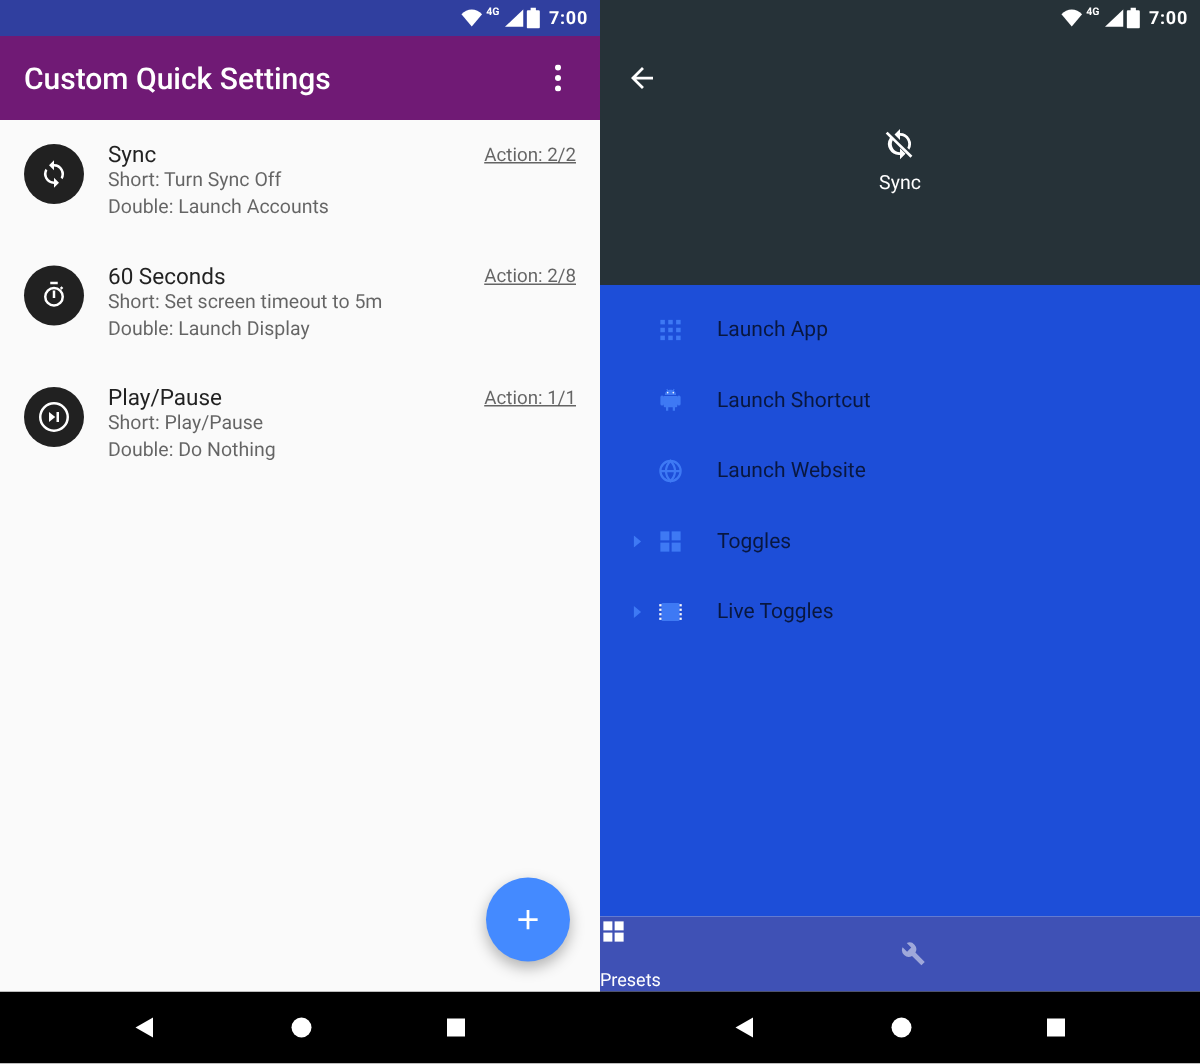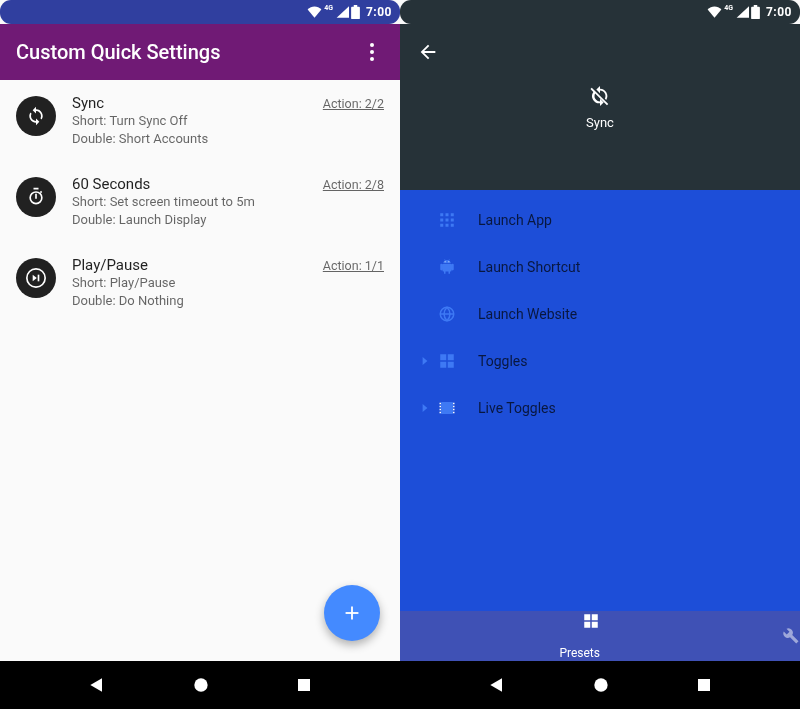--- a/index.html
+++ b/index.html
@@ -1,20 +1,20 @@
 <!DOCTYPE html>
 <html><head>
 <meta charset="utf-8">
 <style>
   * { box-sizing: border-box; margin: 0; padding: 0; }
   html, body { width: 800px; height: 709px; font-family: Roboto, "Helvetica Neue", Arial, sans-serif; background: #fff; overflow: hidden; }
   .screens { display: flex; width: 800px; height: 709px; }
   .screen { width: 400px; height: 709px; position: relative; background: #fafafa; display: flex; flex-direction: column; }
   
-  .statusbar { height: 24px; display:flex; align-items:center; justify-content:flex-end; padding: 0 8px; font-size: 12px; color: #fff; gap:2px;border-radius:11px; }
+  .statusbar { height: 24px; display:flex; align-items:center; justify-content:flex-end; padding: 0 8px; font-size: 12px; color: #fff; gap:2px; }
   .statusbar .clock { margin-left: 4px; font-weight: 700; letter-spacing: .5px; }
   .sb-icon { display:inline-flex; align-items:center; }
   .tiny4g { font-size: 7px; line-height: 7px; font-weight:700; margin-right:1px; transform: translateY(-4px); }
   
   .left .statusbar { background: #303f9f; }
   .left .appbar { background: #701a75; color: #fff; height: 56px; display:flex; align-items:center; padding: 0 12px 0 16px; }
   .left .appbar .title { font-size: 20px; font-weight: 500; flex:1; }
   .left .appbar .menu { width:32px; height:32px; display:flex; align-items:center; justify-content:center; }
   .left .content { flex:1; background:#fafafa; position:relative; }
   .row { display:flex; align-items:flex-start; padding: 14px 16px 14px 16px; }
@@ -32,21 +32,21 @@
   .right .back { position:absolute; left:12px; top:12px; width:32px; height:32px; display:flex; align-items:center; justify-content:center; }
   .right .tilepreview { flex:1; display:flex; flex-direction:column; align-items:center; justify-content:center; gap:8px; }
   .right .tilepreview .lbl { font-size:13px; }
   .right .list { flex:1; background:#1d4ed8; padding-top:6px; }
   .rrow { display:flex; align-items:center; height:47px; padding: 0 16px; }
   .rrow .chev { width:18px; display:flex; justify-content:center; }
   .rrow .ricn { width:26px; display:flex; justify-content:center; margin-right:18px; }
   .rrow.noexp .chev { visibility:hidden; }
   .rrow .rlabel { font-size:14px; color: rgba(0,0,0,0.7); }
   .bottombar { height:50px; background:#3f51b5; display:flex; }
-  .btab { flex:1; display:flex; flex-direction:column; align-items:flex-end; justify-content:center; color:#fff; font-size:12px; gap:16px; }
+  .btab { flex:1; display:flex; flex-direction:column; align-items:flex-start; justify-content:center; color:#fff; font-size:12px; gap:16px; }
   .btab.dim { opacity:0.5; }
   .btab .blabel { font-size:12px; }
   svg { display:block; }
 </style>
 </head>
 <body>
 
 <div class="screens">
 
   <div class="screen left">
@@ -85,21 +85,21 @@
 
       <div class="row">
         <div class="icn">
           <svg width="20" height="20" viewBox="0 0 24 24" fill="#fff">
               <path d="M12 4V1L8 5l4 4V6a6 6 0 0 1 6 6c0 1-.25 1.97-.7 2.8l1.46 1.46A8 8 0 0 0 12 4zm0 14a6 6 0 0 1-6-6c0-1 .25-1.97.7-2.8L5.24 7.74A8 8 0 0 0 12 20v3l4-4-4-4v3z"></path>
             </svg>
         </div>
         <div class="txt">
           <div class="t1">Sync</div>
           <div class="t2">Short: Turn Sync Off</div>
-          <div class="t2">Double: Short Accounts</div>
+          <div class="t2">Double: Launch Accounts</div>
         </div>
         <div class="meta">Action: 2/2</div>
       </div>
 
       <div class="row">
         <div class="icn">
           <svg width="20" height="20" viewBox="0 0 24 24" fill="#fff">
               <path d="M15 1H9v2h6V1zm-3 20a8 8 0 1 1 0-16 8 8 0 0 1 0 16zm0-14a6 6 0 1 0 0 12 6 6 0 0 0 0-12zm1 7h-2V8h2v6zm5.03-6.61l1.42-1.42-1.41-1.41-1.42 1.42A9 9 0 0 1 18.03 7.39z"></path>
             </svg>
         </div>

